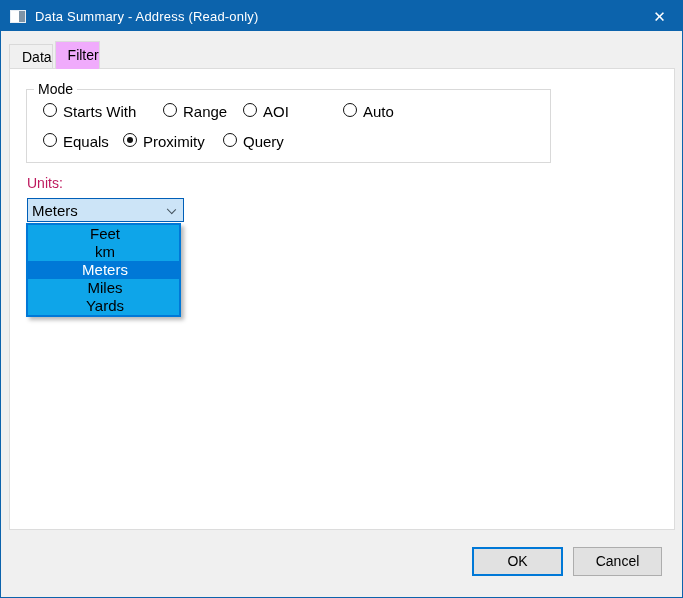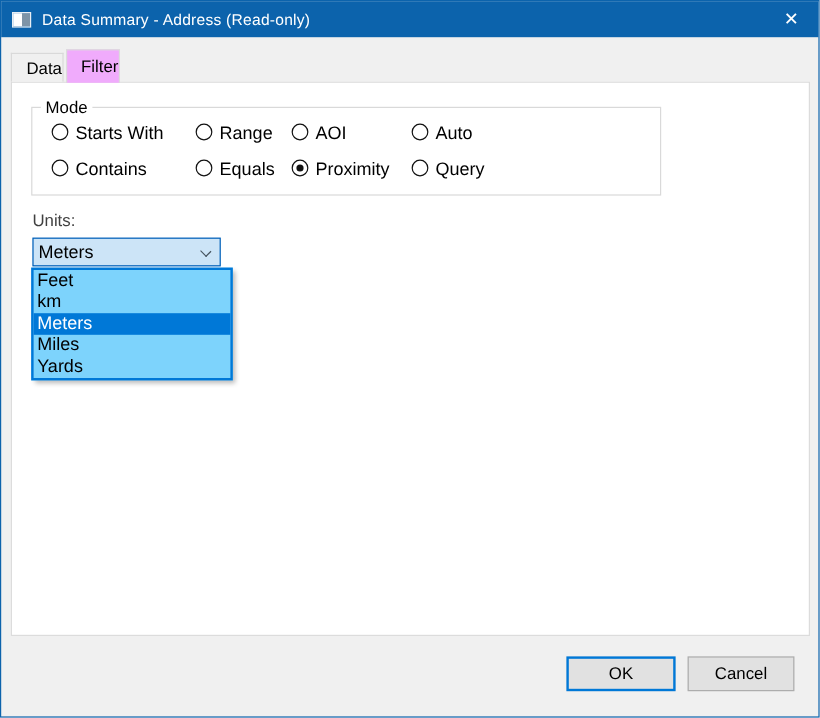--- a/index.html
+++ b/index.html
@@ -115,21 +115,21 @@
     position:absolute;
     left:3px; top:3px; right:3px; bottom:3px;
     background:#111;
     border-radius:50%;
   }
   
   .units-label {
     position:absolute;
     left:17px; top:106px;
     font-size:14px;
-    color:#404040;
+    color:#be185d;
   }
   .combobox {
     position:absolute;
     left:17px; top:129px;
     width:157px; height:24px;
     background:#cce4f7;
     border:1px solid #005fb8;
     display:flex;
     align-items:center;
     padding-left:4px;
@@ -140,25 +140,26 @@
     position:absolute;
     right:8px; top:7px;
     width:7px; height:7px;
     border-right:1.5px solid #43515c;
     border-bottom:1.5px solid #43515c;
     transform:rotate(45deg) scaleY(0.9);
   }
   .listbox {
     position:absolute;
     left:16px; top:154px;
-    width:168px;
-    background:#7dd3fc;
+    width:155px;
+    background:#0ea5e9;
     border:2px solid #0078d7;
     box-shadow:3px 3px 4px rgba(0,0,0,0.28);
     z-index:5;
+    text-align:center;
   }
   .list-item {
     height:18px;
     line-height:18px;
     padding-left:3px;
     font-size:15px;
     color:#000;
     white-space:nowrap;
   }
   .list-item.highlighted {
@@ -220,24 +221,20 @@
         <div class="radio-option radio-col3">
           <span class="radio-circle"></span>
           <span>AOI</span>
         </div>
         <div class="radio-option">
           <span class="radio-circle"></span>
           <span>Auto</span>
         </div>
       </div>
       <div class="radio-row row2">
-        <div class="radio-option radio-col1">
-          <span class="radio-circle"></span>
-          <span>Contains</span>
-        </div>
         <div class="radio-option radio-col2">
           <span class="radio-circle"></span>
           <span>Equals</span>
         </div>
         <div class="radio-option radio-col3">
           <span class="radio-circle selected"></span>
           <span>Proximity</span>
         </div>
         <div class="radio-option">
           <span class="radio-circle"></span>

